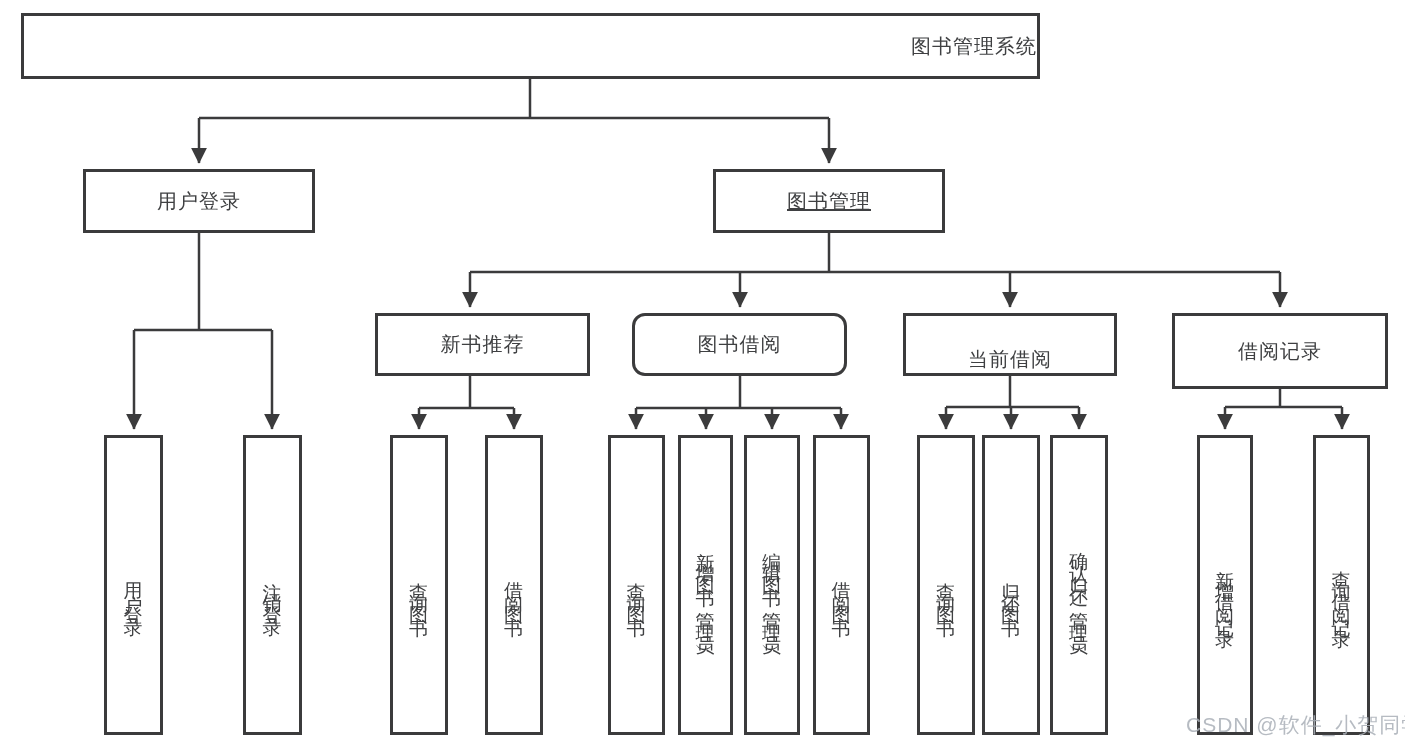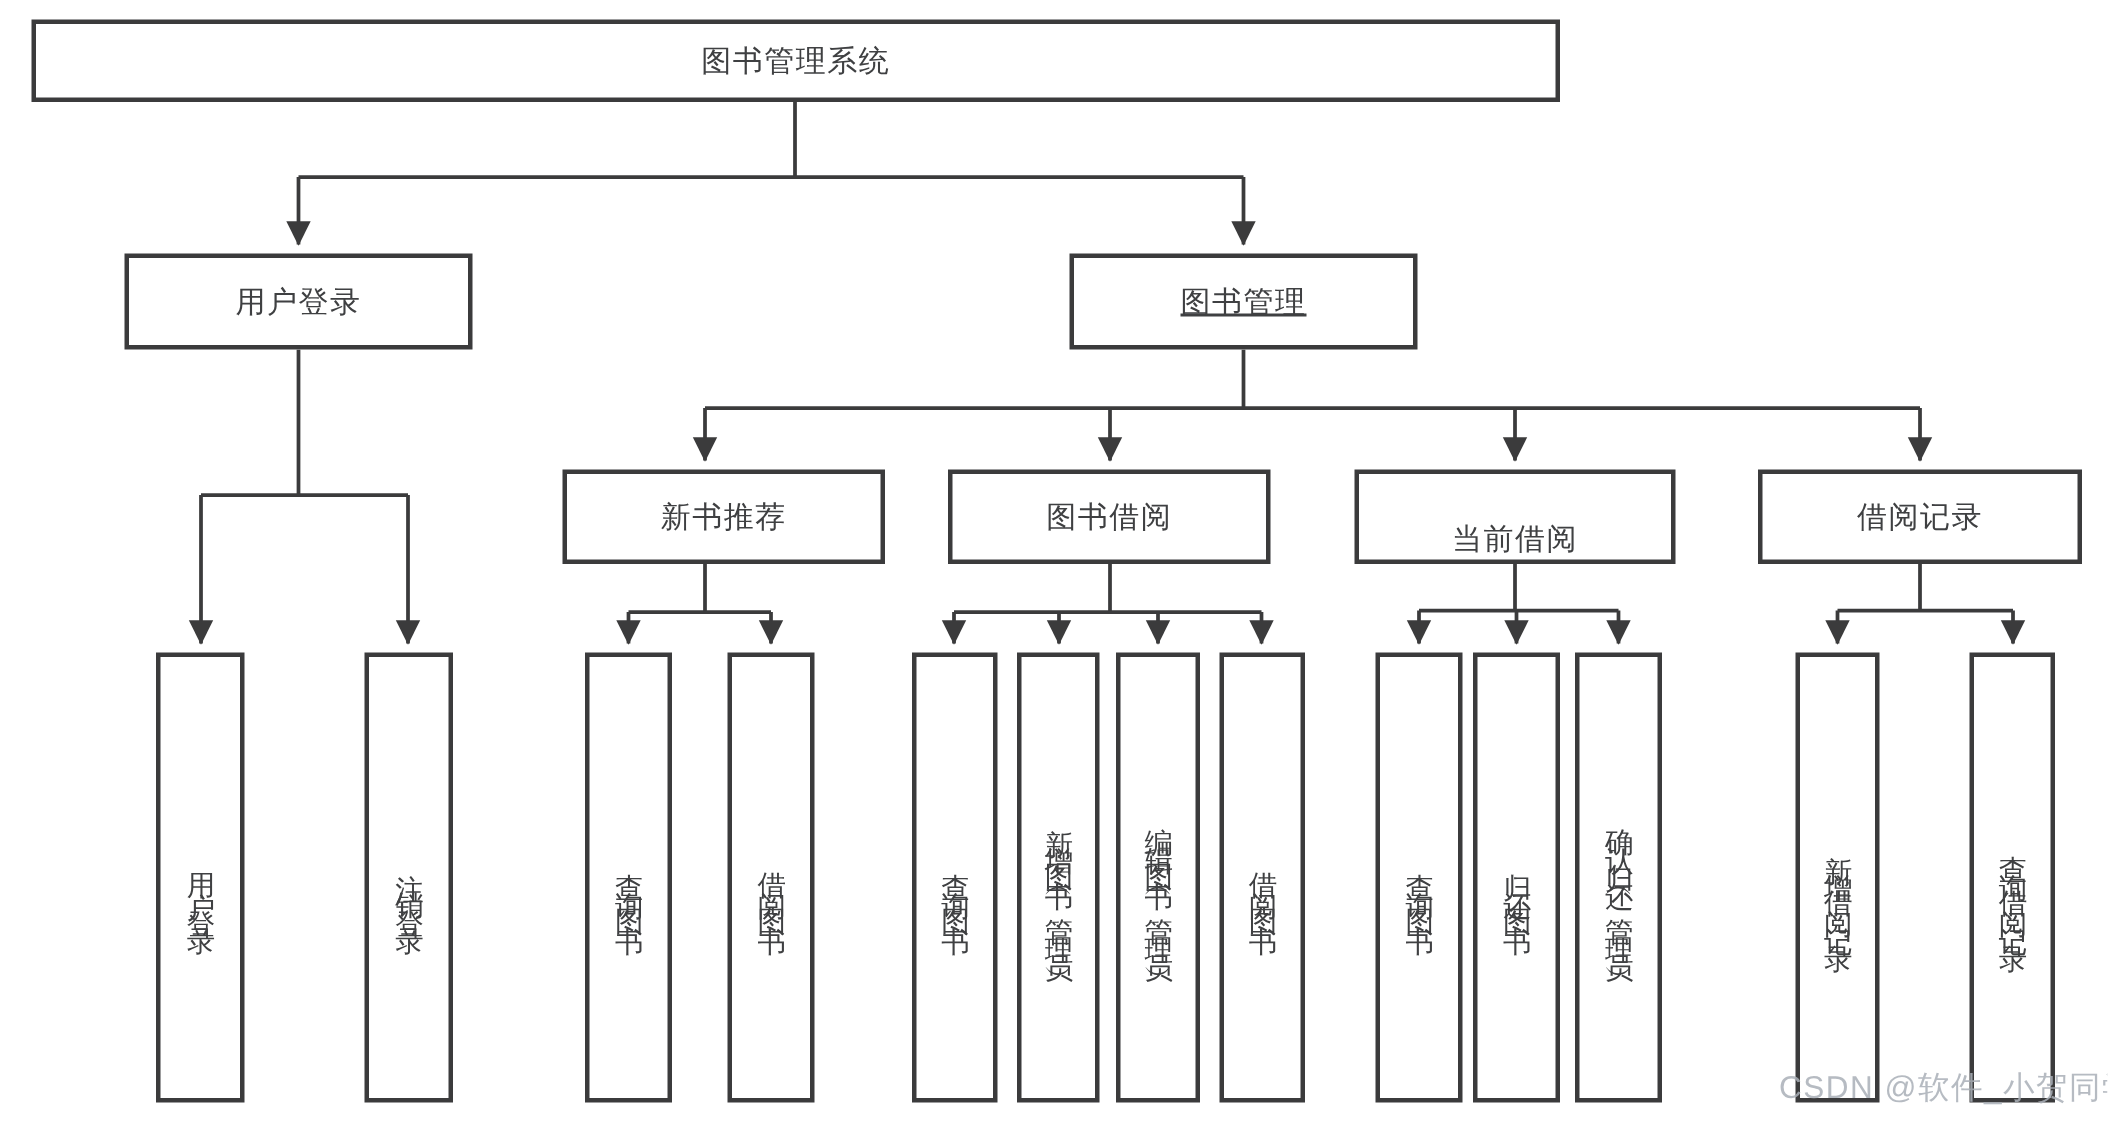--- a/index.html
+++ b/index.html
@@ -127,41 +127,41 @@
     </g>
 
     <g>
       <line x1="1280" y1="376" x2="1280" y2="407"></line>
       <line x1="1225" y1="407" x2="1342" y2="407"></line>
       <line x1="1225" y1="407" x2="1225" y2="429" marker-end="url(#arrow)"></line>
       <line x1="1342" y1="407" x2="1342" y2="429" marker-end="url(#arrow)"></line>
     </g>
   </svg>
 
-  <div class="hnode" style="left:21px; top:13px; width:1019px; height:55px;">
+  <div class="hnode" style="left:21px; top:13px; width:1019px; height:66px;justify-content:flex-end;">
     <span>图书管理系统</span>
   </div>
 
   <div class="hnode" style="left:83px; top:169px; width:232px; height:64px;">
     <span>用户登录</span>
   </div>
   <div class="hnode" style="left:713px; top:169px; width:232px; height:64px;text-decoration:underline;">
     <span>图书管理</span>
   </div>
 
   <div class="hnode" style="left:363px; top:313px; width:215px; height:63px;margin-left:12px;">
     <span>新书推荐</span>
   </div>
-  <div class="hnode" style="left:632px; top:313px; width:215px; height:63px;">
+  <div class="hnode" style="left:632px; top:313px; width:215px; height:63px;border-radius:13px;">
     <span>图书借阅</span>
   </div>
   <div class="hnode" style="left:903px; top:313px; width:214px; height:63px;align-items:flex-end;">
     <span>当前借阅</span>
   </div>
-  <div class="hnode" style="left:1172px; top:313px; width:216px; height:63px;">
+  <div class="hnode" style="left:1172px; top:313px; width:216px; height:76px;">
     <span>借阅记录</span>
   </div>
 
   <div class="leaf" style="left:104px; width:59px;">
     <span class="vtext">用户登录</span>
   </div>
   <div class="leaf" style="left:243px; width:59px;">
     <span class="vtext">注销登录</span>
   </div>
 

